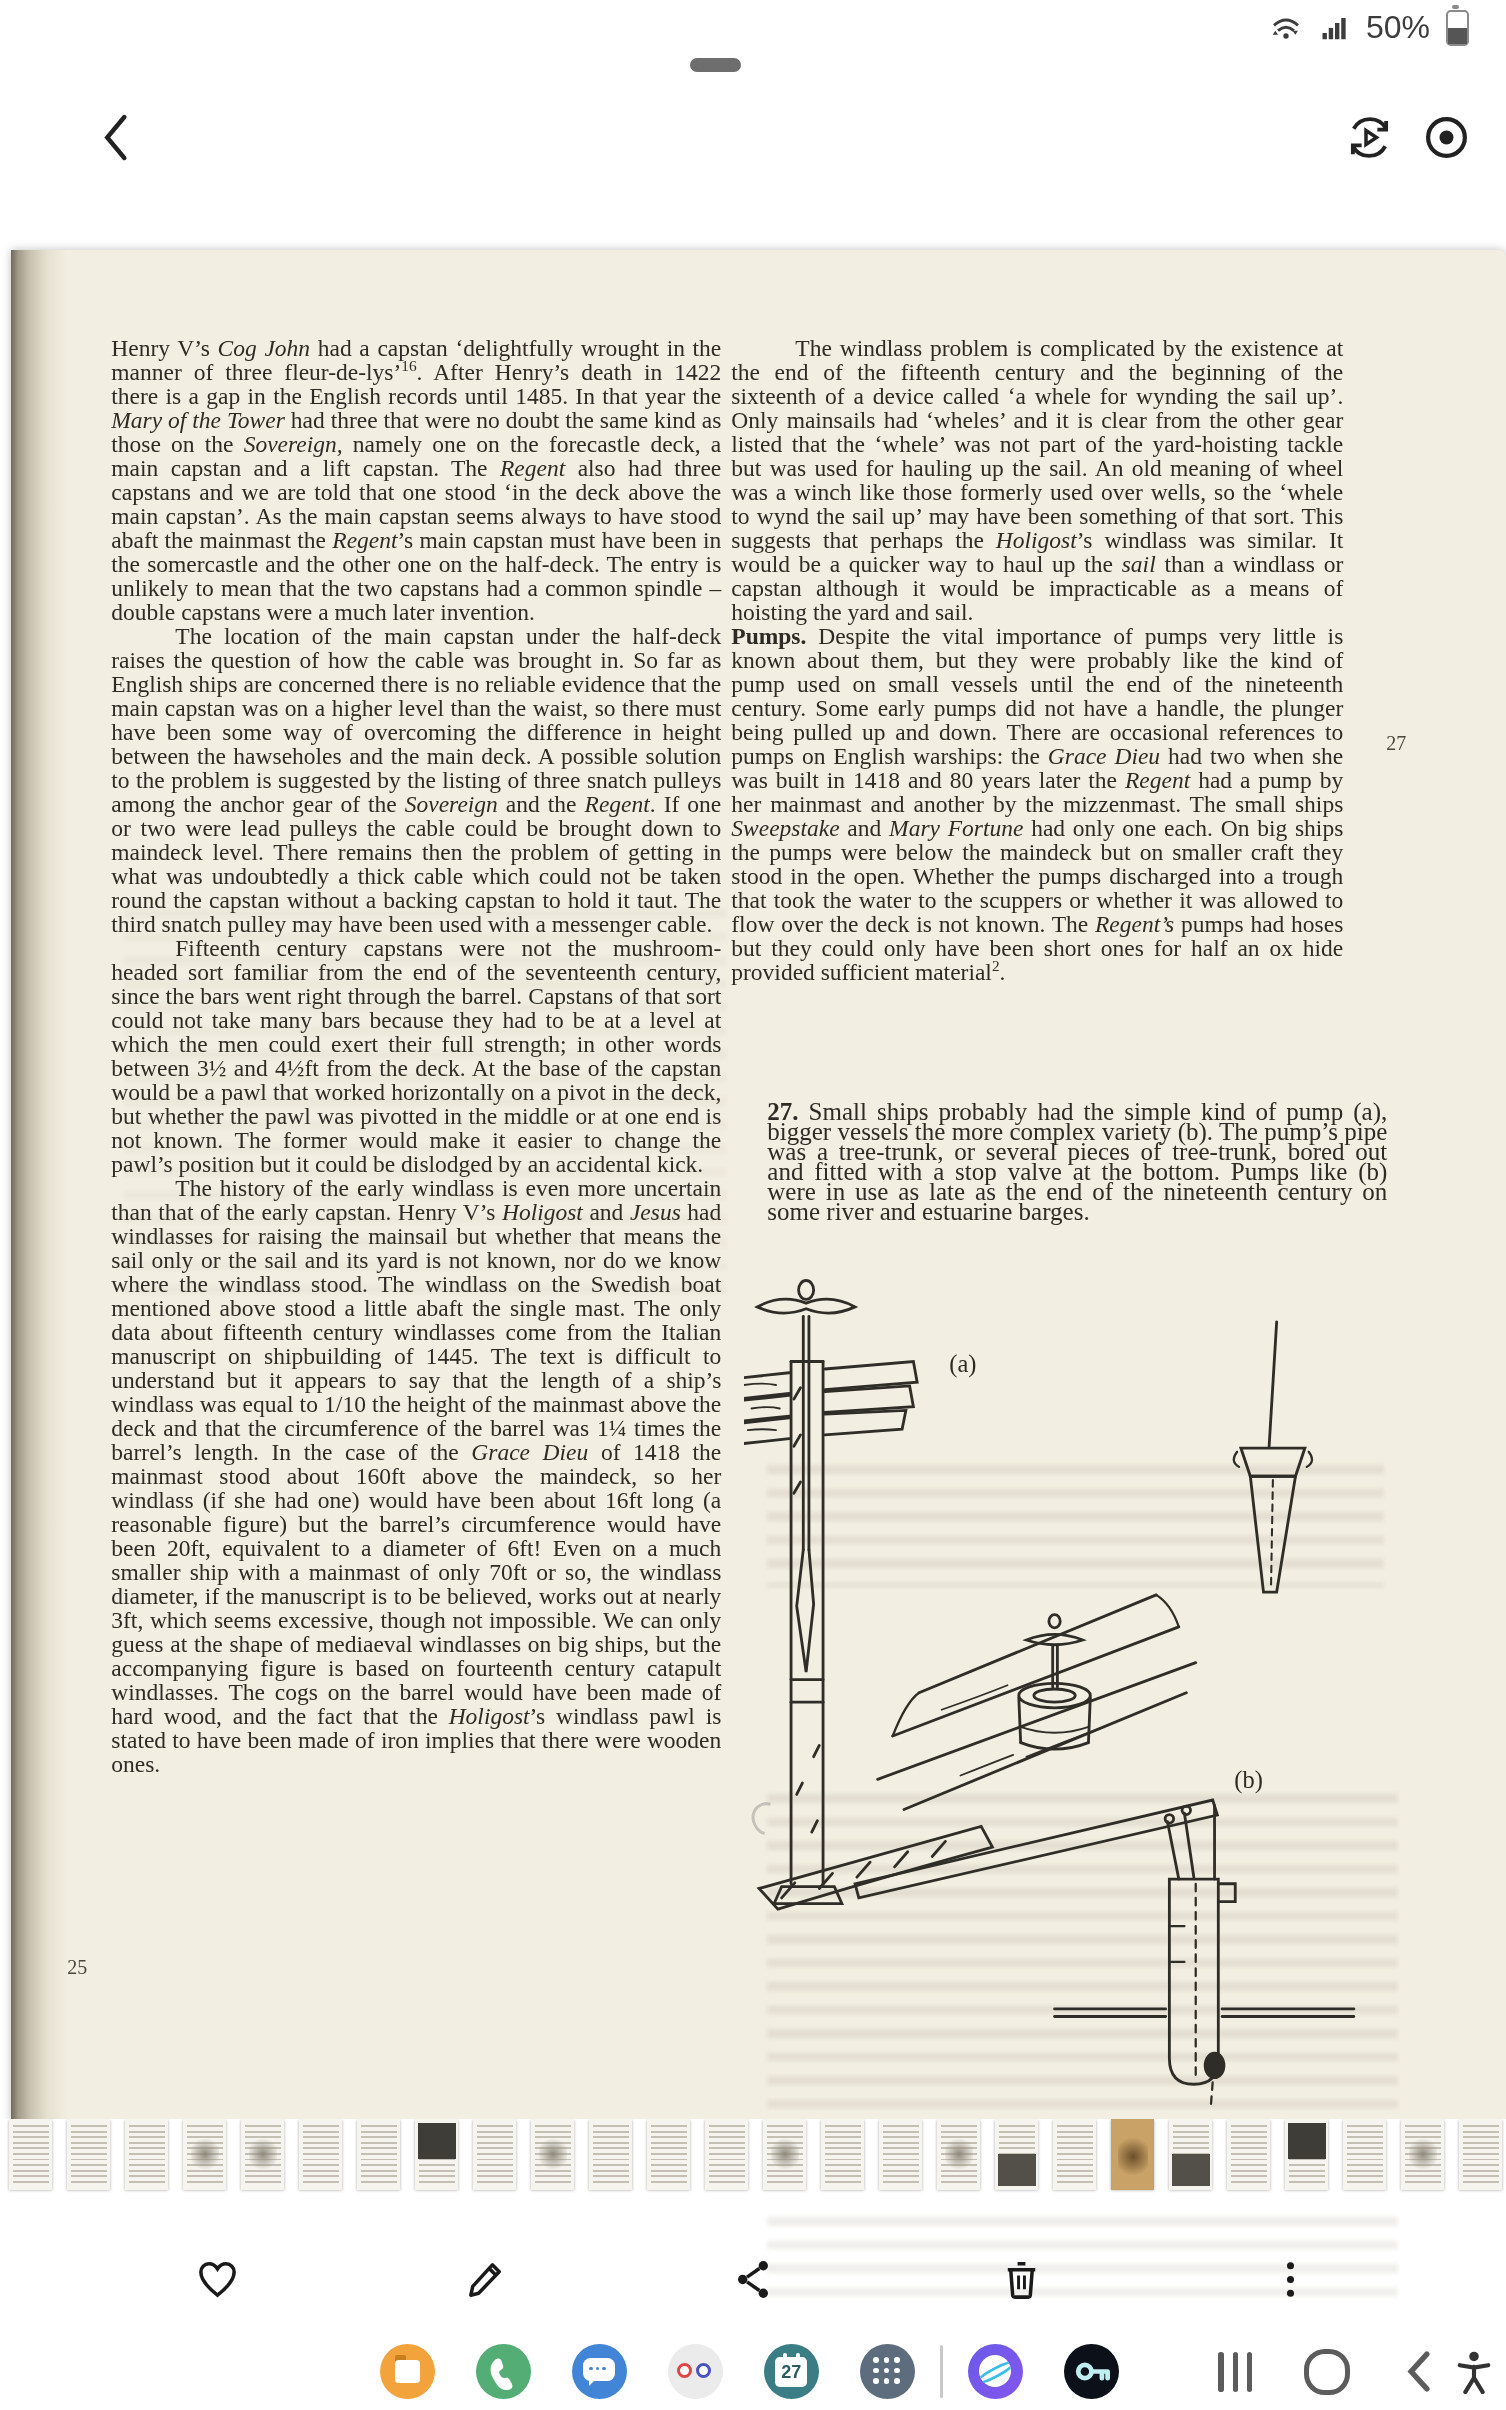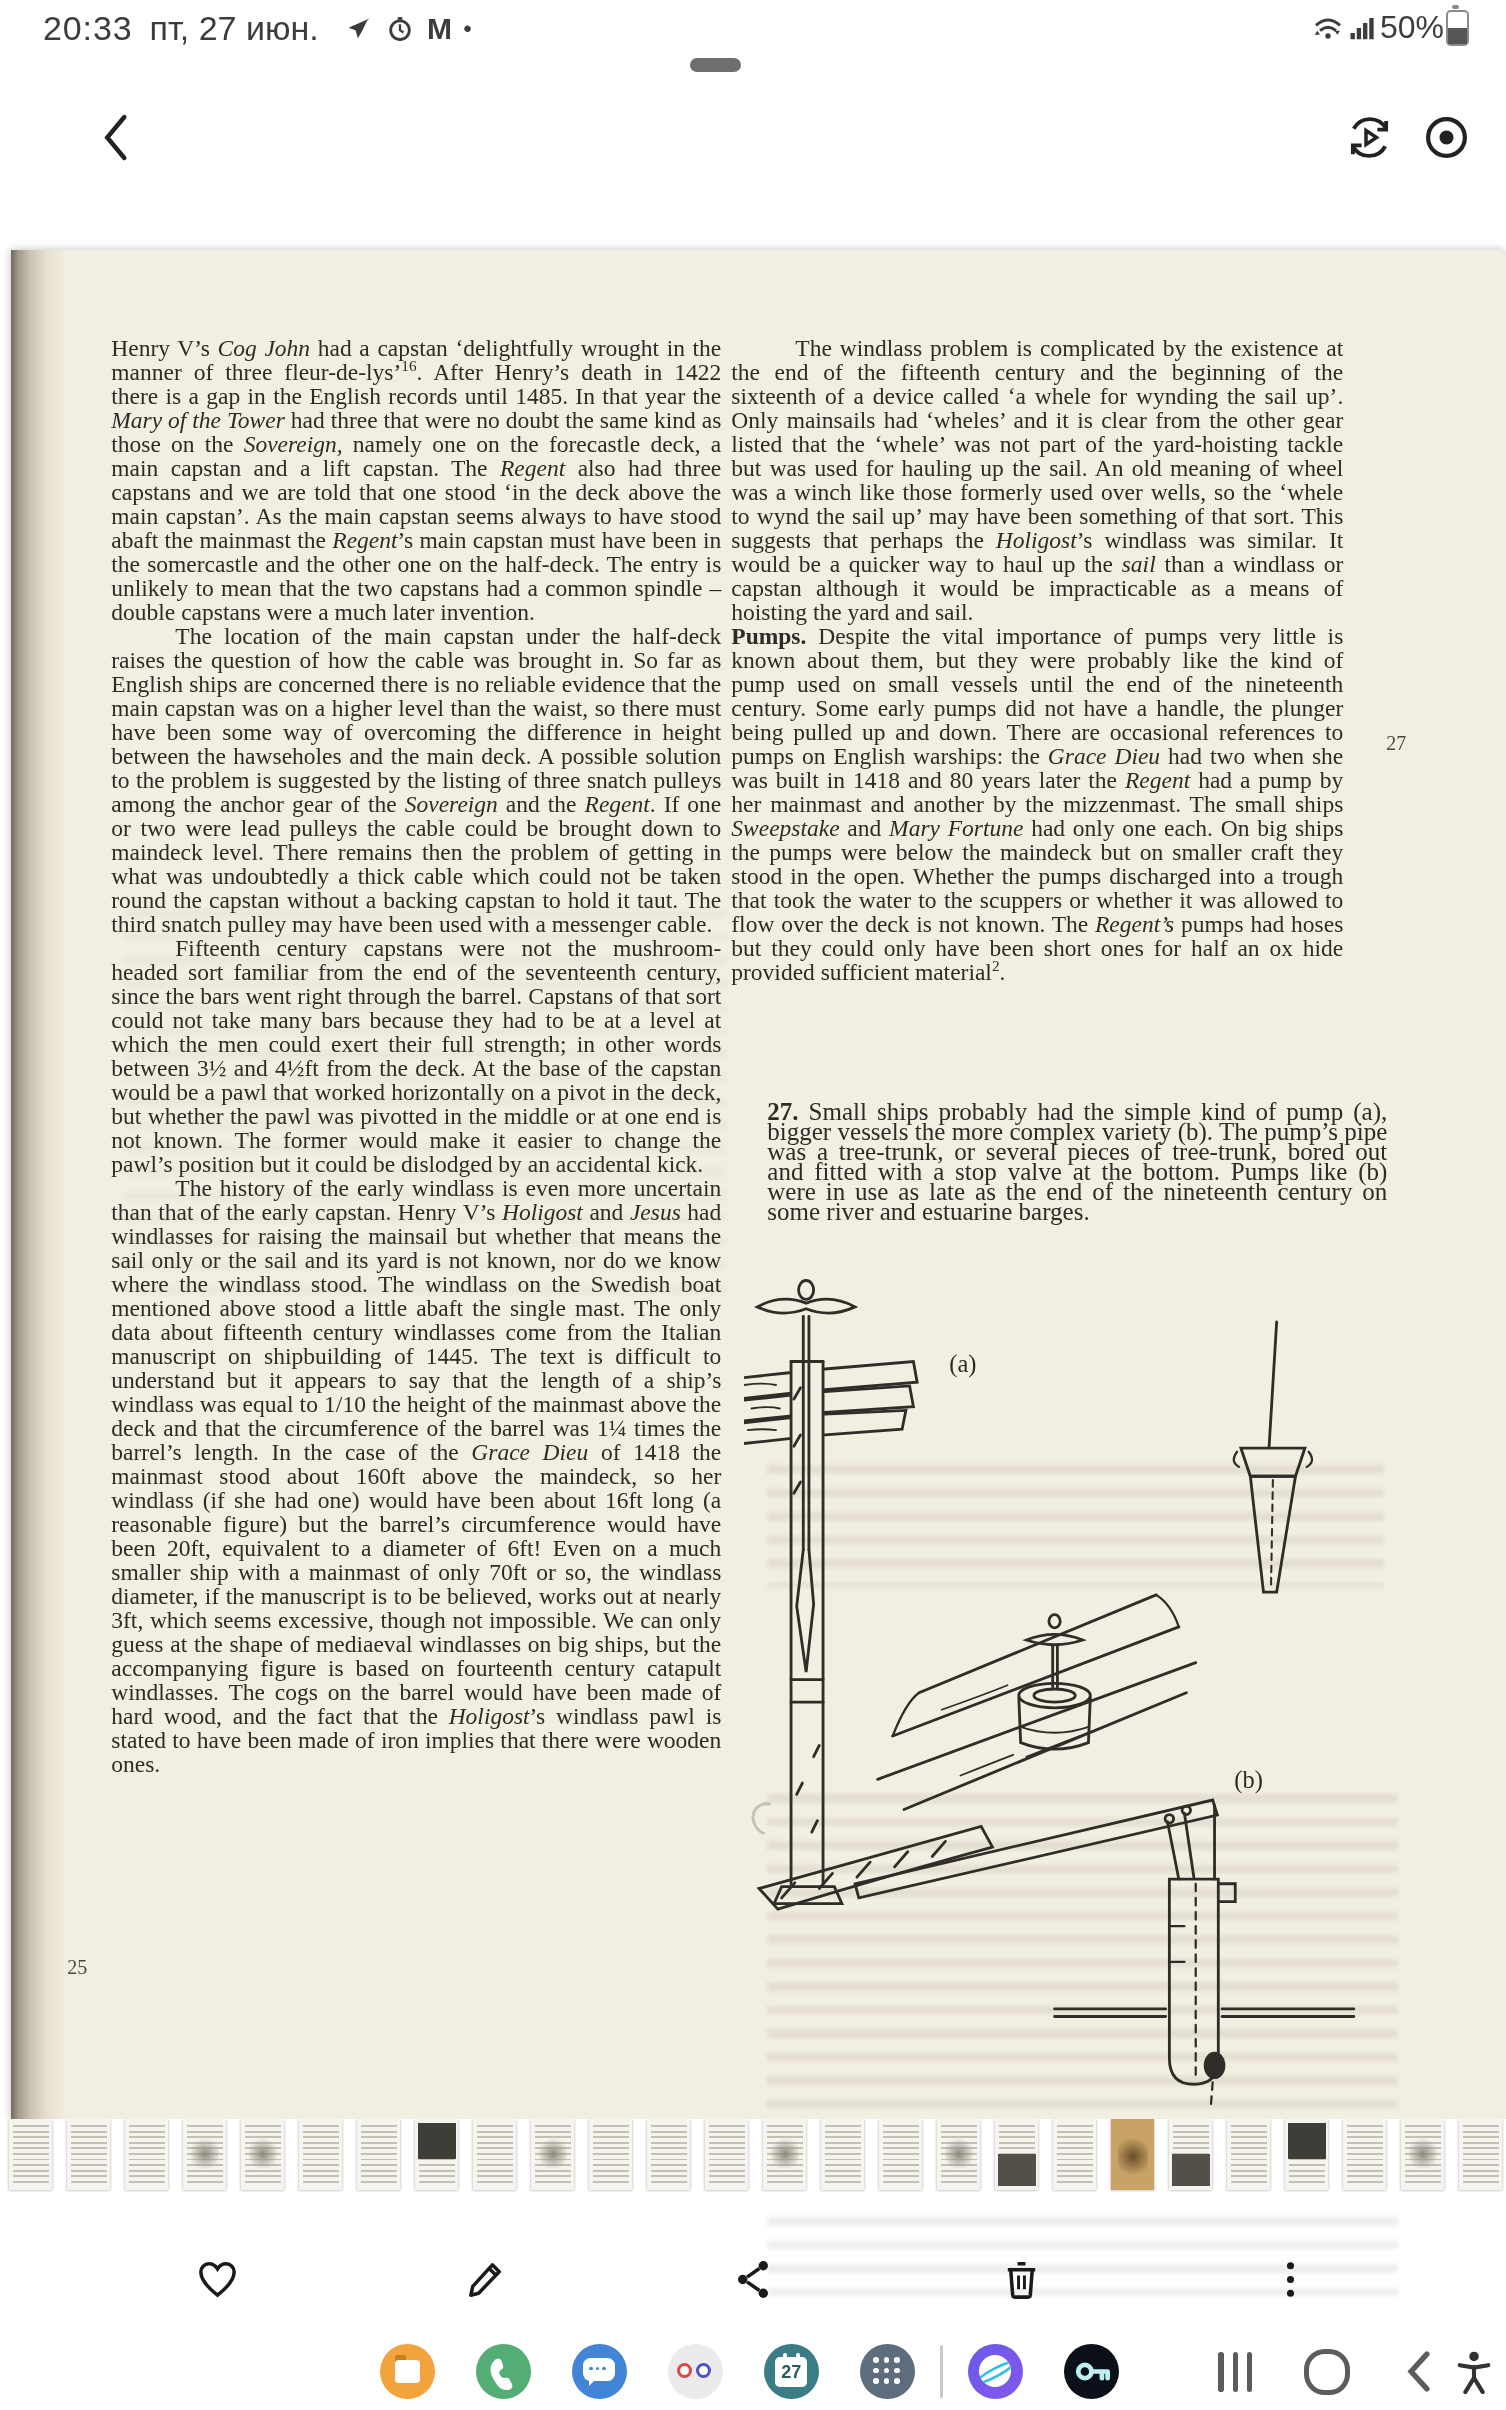--- a/index.html
+++ b/index.html
@@ -7,21 +7,21 @@
        font-family:"Liberation Sans","DejaVu Sans",sans-serif;color:#3a3a3a;}
   .abs{position:absolute;}
 
   
   #statusbar{left:0;top:0;width:1507px;height:60px;}
   .sb-left{position:absolute;left:43px;top:9.4px;display:flex;align-items:center;gap:17px;
            font-size:34px;color:#3c3c3c;}
   .sb-time{font-weight:400;letter-spacing:0.9px;}
   .sb-date{font-weight:400;}
   .sb-icons{display:flex;align-items:center;gap:13px;margin-left:9.4px;}
-  .sb-right{position:absolute;right:38px;top:9.4px;display:flex;align-items:center;gap:2px;
+  .sb-right{position:absolute;right:38px;top:9.4px;display:flex;align-items:center;gap:16px;
             font-size:32px;color:#3c3c3c;}
   .gmail-m{font-weight:600;font-size:30px;line-height:1;}
   .sb-dot{font-size:24.5px;line-height:1;margin-left:-1.9px;}
   .battery{width:19px;height:32px;border:2.8px solid #8a8a8a;border-radius:4.7px;position:relative;background:#fff;}
   .battery:before{content:"";position:absolute;left:3.8px;top:-6.6px;width:7.5px;height:3.8px;background:#8a8a8a;border-radius:1.9px;}
   .battery .fill{position:absolute;left:0;right:0;bottom:0;height:50%;background:#555;}
   .camera-pill{left:690px;top:58px;width:51px;height:14px;background:#6e6e6e;border-radius:7.5px;}
 
   
   #toolbar{left:0;top:94px;width:1507px;height:94px;}
@@ -111,36 +111,20 @@
   .app-key{background:#0c1018;}
   .nav-btn{width:49px;height:55px;display:flex;align-items:center;justify-content:center;flex:0 0 auto;}
   .recents{display:flex;gap:8.5px;}
   .recents i{width:5.6px;height:40px;background:#5c5c5c;border-radius:2.8px;}
   .home-ring{width:36px;height:36px;border:5.6px solid #5c5c5c;border-radius:45%;}
 </style>
 </head>
 <body>
 
 <div class="abs" id="statusbar">
-  <div class="sb-left">
-    <span class="sb-time">20:33</span>
-    <span class="sb-date">пт, 27 июн.</span>
-    <span class="sb-icons">
-      <svg width="28" height="28" viewBox="0 0 24 24">
-        <path d="M21 3 L3 11 l6 2 2 7 3-5 5-10z" fill="#3c3c3c"></path>
-      </svg>
-      <svg width="28" height="28" viewBox="0 0 24 24">
-        <circle cx="12" cy="13" r="8" fill="none" stroke="#3c3c3c" stroke-width="2.4"></circle>
-        <path d="M12 8v5l3 2" fill="none" stroke="#3c3c3c" stroke-width="2"></path>
-        <path d="M10 3h4" stroke="#3c3c3c" stroke-width="2.4"></path>
-      </svg>
-      <span class="gmail-m">M</span>
-      <span class="sb-dot">•</span>
-    </span>
-  </div>
   <div class="sb-right">
     <svg width="36" height="32" viewBox="0 0 26 24">
       <path d="M4 10 q9 -8 18 0" fill="none" stroke="#3c3c3c" stroke-width="2.2"></path>
       <path d="M7 14 q6 -5 12 0" fill="none" stroke="#3c3c3c" stroke-width="2.2"></path>
       <circle cx="13" cy="18" r="2" fill="#3c3c3c"></circle>
       <path d="M3 17l2-3 2 3zM22 14l-2 3-2-3z" fill="#3c3c3c"></path>
     </svg>
     <svg width="30" height="30" viewBox="0 0 24 24">
       <rect x="2" y="16" width="3.5" height="5" fill="#3c3c3c"></rect>
       <rect x="7" y="12" width="3.5" height="9" fill="#3c3c3c"></rect>

